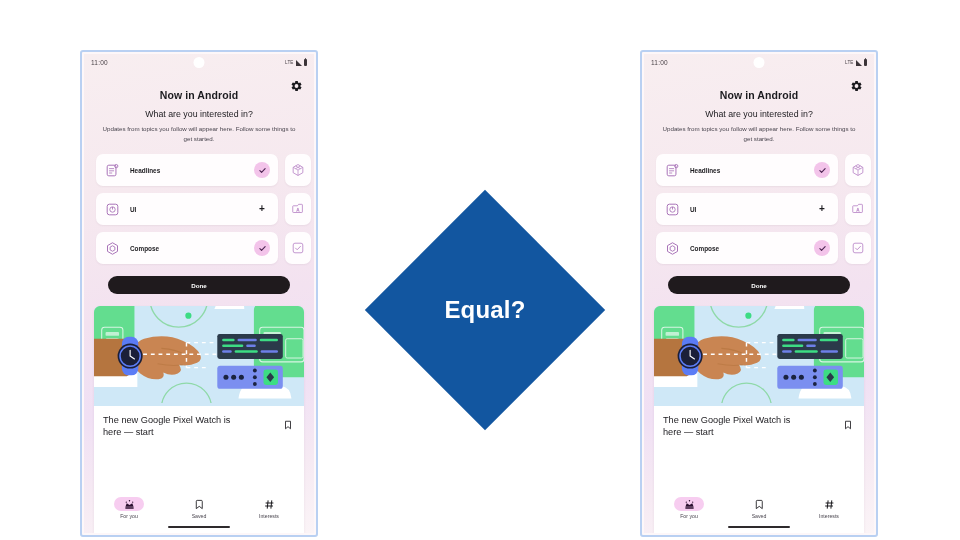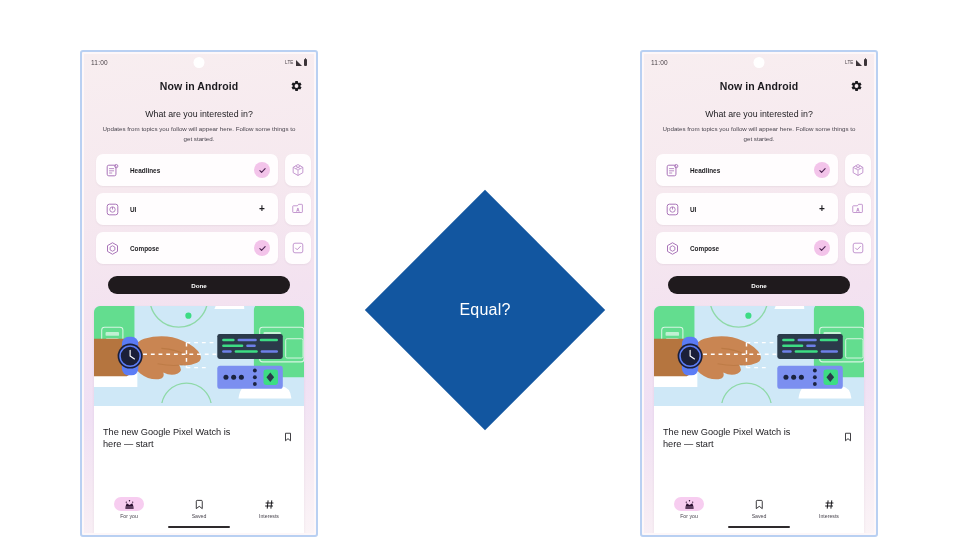--- a/index.html
+++ b/index.html
@@ -43,21 +43,21 @@
   }
   .statusicons{margin-left:auto;display:flex;align-items:center;gap:2px;}
   .lte{font-size:4.6px;color:#4a4348;letter-spacing:.1px;}
   .sig{width:0;height:0;border-left:6px solid #3b3438;border-top:6px solid transparent;}
   .batt{width:3.5px;height:7px;background:#3b3438;border-radius:1px;position:relative;}
   .batt::after{content:"";position:absolute;top:-1.5px;left:1px;width:1.5px;height:1.2px;background:#3b3438;border-radius:1px;}
 
   
   .appbar{
     height:30px;flex:0 0 30px;position:relative;
-    display:flex;align-items:center;justify-content:center;
+    display:flex;align-items:flex-end;justify-content:center;
   }
   .appbar .title{font-size:10.5px;font-weight:bold;color:#1c1b1f;letter-spacing:.1px;}
   .gearbtn{position:absolute;right:11px;top:50%;transform:translateY(-50%);
     width:13px;height:13px;display:flex;align-items:center;justify-content:center;}
 
   
   .onboard-head{padding:8px 14px 0;text-align:center;}
   .onboard-title{font-size:8.8px;font-weight:normal;color:#1c1b1f;}
   .onboard-sub{font-size:6.2px;color:#49454e;line-height:1.55;margin-top:5px;padding:0 4px;}
 
@@ -84,21 +84,20 @@
     width:182px;height:18px;border-radius:10px;background:#1f1a1d;
     display:flex;align-items:center;justify-content:center;
     color:#ffffff;font-size:6.2px;font-weight:bold;border:none;
   }
 
   
   .feedcard{
     margin:12px 10px 0;background:#ffffff;border-radius:6px 6px 0 0;
     overflow:hidden;flex:1 1 auto;display:flex;flex-direction:column;
     box-shadow:0 1px 3px rgba(60,30,60,.07);
-    gap:12px;
   }
   .hero{height:100px;flex:0 0 100px;position:relative;background:#cfe8f7;overflow:hidden;}
   .artwrap{position:absolute;inset:0;}
   .article{padding:8px 9px 0;position:relative;flex:1 1 auto;}
   .art-title{font-size:9.2px;color:#1c1b1f;line-height:1.32;width:148px;}
   .bookmark{position:absolute;right:11px;top:11px;width:10px;height:12px;}
 
   
   .bottomnav{
     flex:0 0 40px;height:40px;background:#ffffff;
@@ -115,21 +114,21 @@
 
   
   .diamond{
     position:absolute;left:400px;top:225px;
     width:170px;height:170px;background:#1256a0;
     transform:rotate(45deg);
   }
   .diamond-label{
     position:absolute;left:400px;top:225px;width:170px;height:170px;
     display:flex;align-items:center;justify-content:center;
-    color:#ffffff;font-size:16px;font-weight:normal;letter-spacing:.2px;
+    color:#ffffff;font-size:24px;font-weight:bold;letter-spacing:.2px;
   }
 </style>
 </head>
 <body>
 
 <div class="stage">
 
   <div class="phone left">
     <div class="screen">
 

